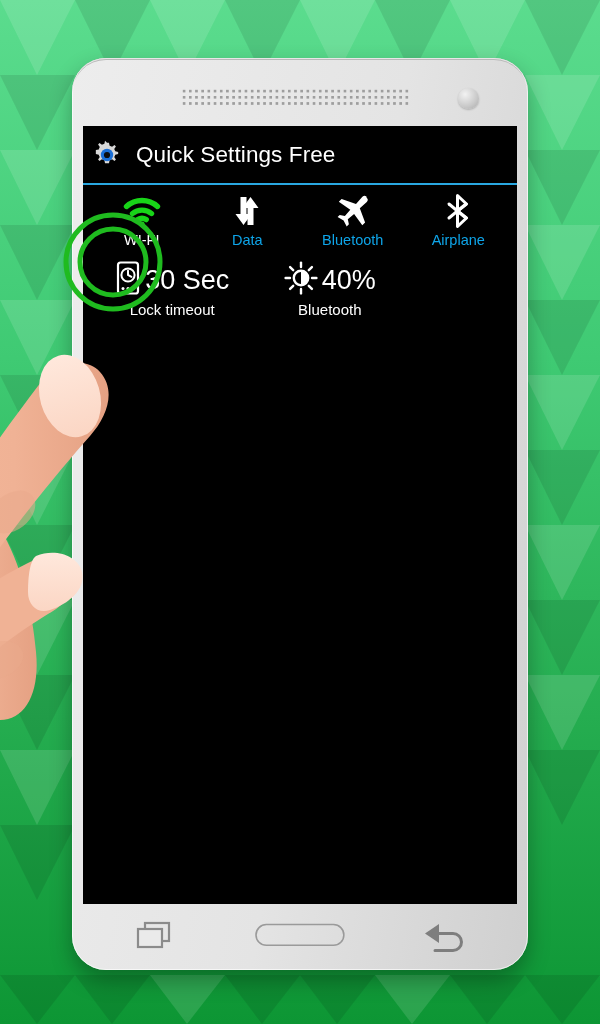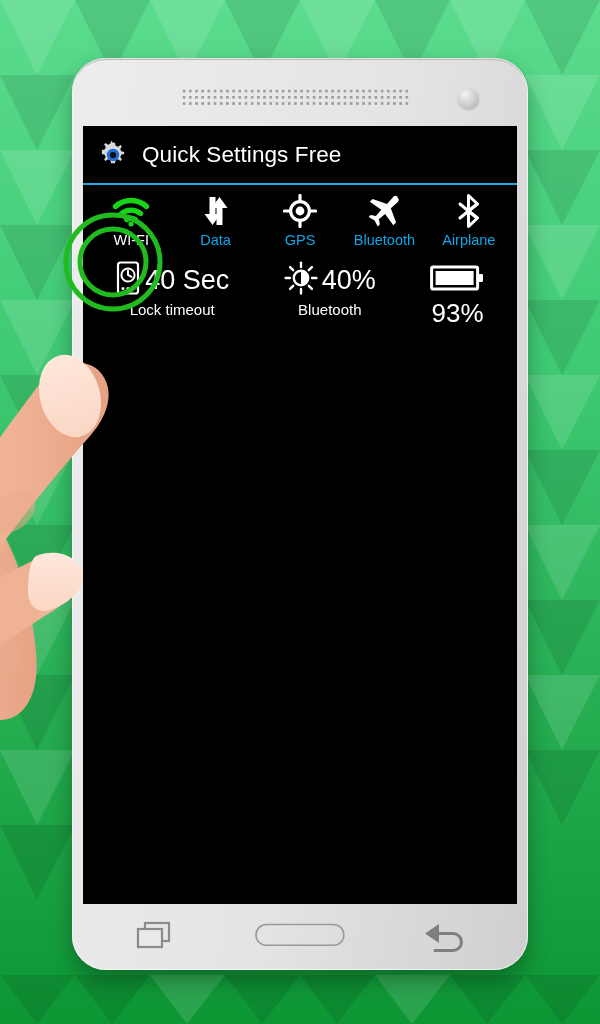--- a/index.html
+++ b/index.html
@@ -86,21 +86,21 @@
     background: #000;
     overflow: hidden;
   }
 
   
   #title-bar {
     position: relative;
     height: 57px;
     display: flex;
     align-items: center;
-    padding-left: 14px;
+    padding-left: 8px;
     background: #000;
   }
   #title-bar .gear-wrap {
     width: 32px; height: 32px;
     flex: 0 0 auto;
     margin-right: 13px;
     display: flex; align-items: center; justify-content: center;
   }
   #app-title {
     color: #ffffff;
@@ -326,35 +326,20 @@
             <svg width="34" height="34" viewBox="0 0 34 34">
               <g fill="#ffffff">
                 <path d="M10.5 3 h6 v17 h5 l-8 11 l-8-11 h5 z"></path>
                 <path d="M23.5 31 h-6 v-17 h-5 l8-11 l8 11 h-5 z"></path>
               </g>
             </svg>
           </span>
           <span class="lbl">Data</span>
         </div>
 
-        <div class="toggle-tile">
-          <span class="ico">
-            <svg width="34" height="34" viewBox="0 0 34 34">
-              <circle cx="17" cy="17" r="9.4" fill="none" stroke="#ffffff" stroke-width="3.2"></circle>
-              <circle cx="17" cy="17" r="4.4" fill="#ffffff"></circle>
-              <g stroke="#ffffff" stroke-width="3.2" stroke-linecap="round">
-                <line x1="17" y1="1.5" x2="17" y2="7"></line>
-                <line x1="17" y1="27" x2="17" y2="32.5"></line>
-                <line x1="1.5" y1="17" x2="7" y2="17"></line>
-                <line x1="27" y1="17" x2="32.5" y2="17"></line>
-              </g>
-            </svg>
-          </span>
-          <span class="lbl">GPS</span>
-        </div>
 
         <div class="toggle-tile">
           <span class="ico">
             <svg width="36" height="34" viewBox="0 0 36 34">
               <path d="M31.6 2.7 a2.9 2.9 0 0 0 -4.2 0.1 l-6.4 7.2 l-14.4 -5.1 l-2.8 2.8 l11.5 8.1 l-5.4 6.1 l-5.2 -1.0 l-2.1 2.2 l6.0 3.4 l3.1 5.9 l2.2 -2.2 l-1.1 -5.0 l6.3 -5.3 l8.2 11.3 l2.8 -2.8 l-5.3 -14.2 l7.0 -6.3 a2.9 2.9 0 0 0 -0.2 -4.2 z" fill="#ffffff"></path>
             </svg>
           </span>
           <span class="lbl">Bluetooth</span>
         </div>
 
@@ -377,21 +362,21 @@
             <span>
               <svg width="26" height="34" viewBox="0 0 26 34">
                 <rect x="3" y="1.5" width="20" height="31" rx="2.6" fill="none" stroke="#ffffff" stroke-width="2.2"></rect>
                 <circle cx="13" cy="14" r="6.6" fill="none" stroke="#ffffff" stroke-width="2.0"></circle>
                 <path d="M13 9.8 L13 14 L16.4 15.8" fill="none" stroke="#ffffff" stroke-width="2.0" stroke-linecap="round"></path>
                 <circle cx="8" cy="27.5" r="1.5" fill="#ffffff"></circle>
                 <circle cx="13" cy="27.5" r="1.5" fill="#ffffff"></circle>
                 <circle cx="18" cy="27.5" r="1.5" fill="#ffffff"></circle>
               </svg>
             </span>
-            <span class="value">40 Sec</span>
+            <span class="value">30 Sec</span>
           </span>
           <span class="caption">Lock timeout</span>
         </div>
 
         <div class="status-tile" id="tile-brightness">
           <span class="line1">
             <span>
               <svg width="34" height="34" viewBox="0 0 34 34">
                 <circle cx="17" cy="17" r="7.2" fill="none" stroke="#ffffff" stroke-width="2.4"></circle>
                 <path d="M17 9.8 A7.2 7.2 0 0 1 17 24.2 Z" fill="#ffffff"></path>
@@ -405,32 +390,20 @@
                   <line x1="6.1" y1="27.9" x2="9.2" y2="24.8"></line>
                   <line x1="24.8" y1="9.2" x2="27.9" y2="6.1"></line>
                 </g>
               </svg>
             </span>
             <span class="value">40%</span>
           </span>
           <span class="caption">Bluetooth</span>
         </div>
 
-        <div class="status-tile" id="tile-battery">
-          <span class="line1">
-            <span>
-              <svg width="56" height="30" viewBox="0 0 56 30">
-                <rect x="1.6" y="4" width="46" height="22" rx="1.6" fill="none" stroke="#ffffff" stroke-width="3.0"></rect>
-                <rect x="47.6" y="11" width="5.4" height="8" rx="1.2" fill="#ffffff"></rect>
-                <rect x="5.6" y="8" width="38" height="14" fill="#ffffff"></rect>
-              </svg>
-            </span>
-          </span>
-          <span class="caption" style="font-size:26px;margin-top:-2px;">93%</span>
-        </div>
       </div>
     </div>
 
     <div id="nav-bar">
       <div class="nav-btn">
         <svg width="44" height="34" viewBox="0 0 44 34">
           <rect x="12" y="5" width="24" height="18" fill="none" stroke="#8b8b8b" stroke-width="2.2"></rect>
           <rect x="5" y="11" width="24" height="18" fill="#eaeaea" stroke="#8b8b8b" stroke-width="2.2"></rect>
         </svg>
       </div>

